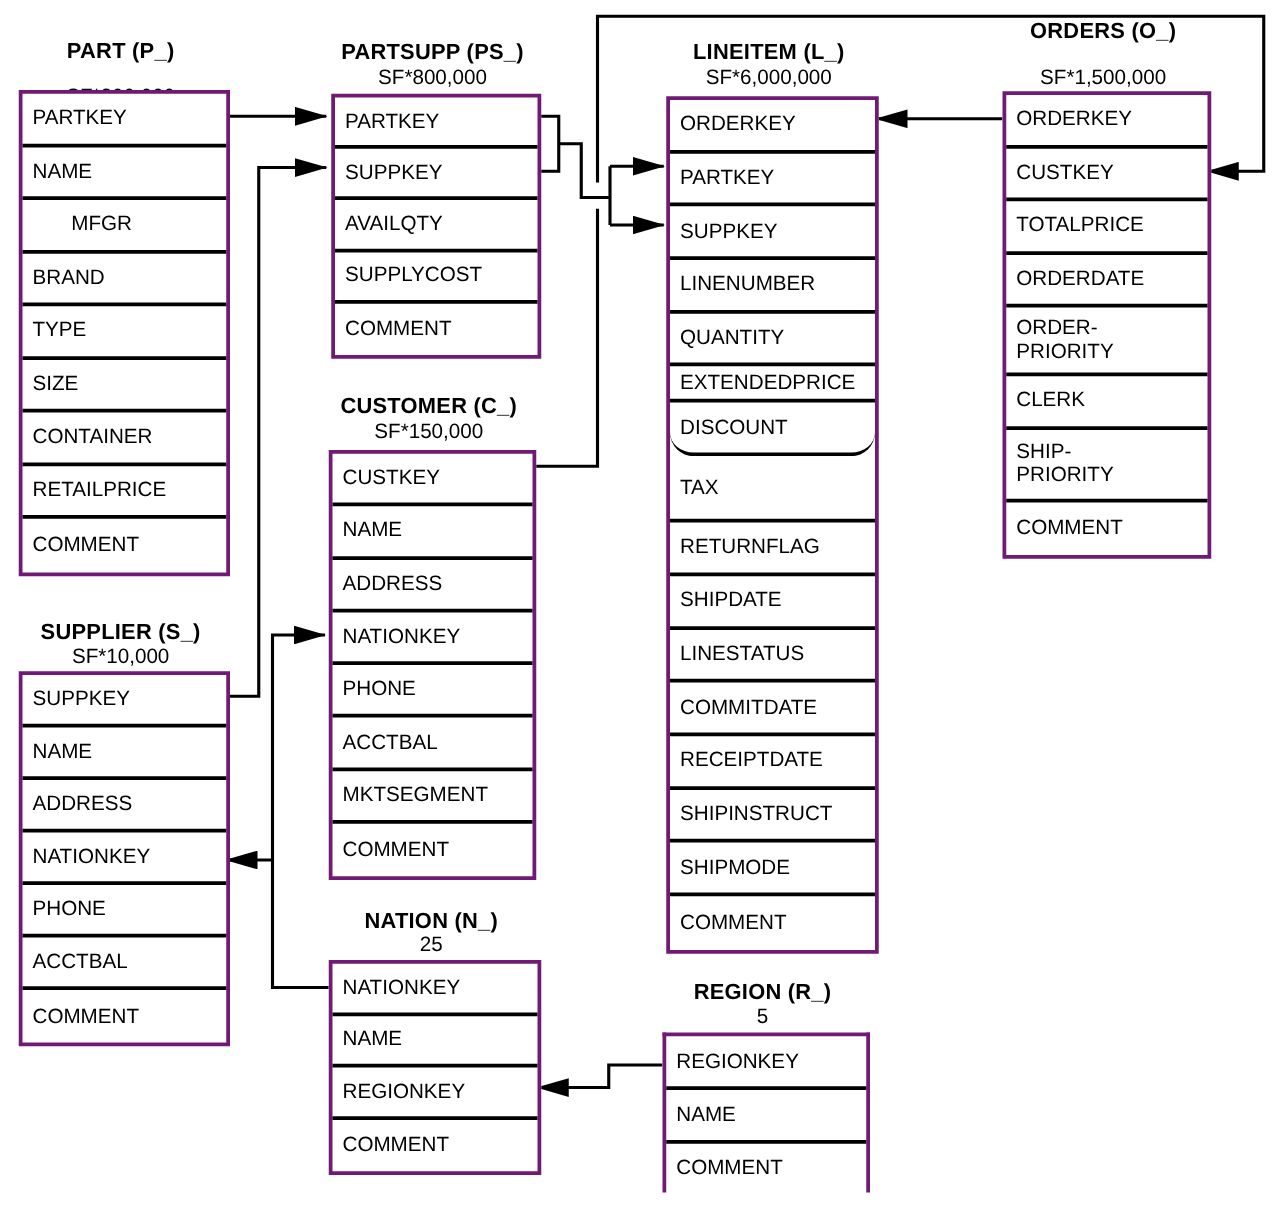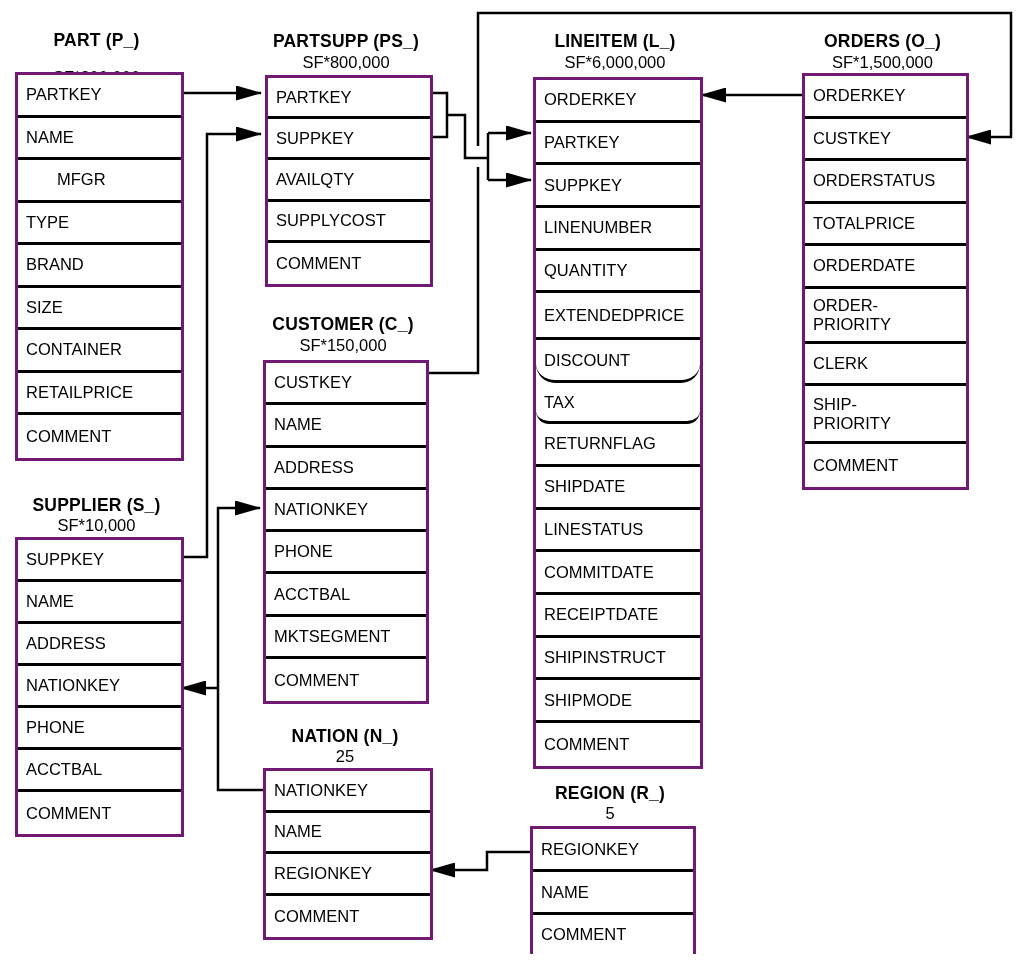--- a/index.html
+++ b/index.html
@@ -52,22 +52,22 @@
         <polyline points="530,852 487,852 487,870 430,870" marker-end="url(#arrowhead)"></polyline>
       </g>
   </svg>
   <div id="tables-layer">
       <div class="tbl-title" style="left: 15px; top: 30px; width: 163px;">PART (P_)</div>
       <div class="tbl-card" style="left: 15px; top: 68px; width: 163px;">SF*200,000</div>
       <div class="tbl-box" style="left: 15px; top: 72px; width: 163px;">
         <div class="tbl-row" style="height: 42.5px;">PARTKEY</div>
         <div class="tbl-row" style="height: 42.5px;">NAME</div>
         <div class="tbl-row" style="height: 42.5px; padding-left: 39px;">MFGR</div>
+        <div class="tbl-row" style="height: 42.5px;">BRAND</div>
         <div class="tbl-row" style="height: 42.5px;">TYPE</div>
-        <div class="tbl-row" style="height: 42.5px;">BRAND</div>
         <div class="tbl-row" style="height: 42.5px;">SIZE</div>
         <div class="tbl-row" style="height: 42.5px;">CONTAINER</div>
         <div class="tbl-row" style="height: 42.5px;">RETAILPRICE</div>
         <div class="tbl-row" style="height: 42.5px;">COMMENT</div>
       </div>
       <div class="tbl-title" style="left: 265px; top: 31px; width: 162px;">PARTSUPP (PS_)</div>
       <div class="tbl-card" style="left: 265px; top: 53px; width: 162px;">SF*800,000</div>
       <div class="tbl-box" style="left: 265px; top: 75px; width: 162px;">
         <div class="tbl-row" style="height: 41.2px;">PARTKEY</div>
         <div class="tbl-row" style="height: 41.2px;">SUPPKEY</div>
@@ -76,38 +76,37 @@
         <div class="tbl-row" style="height: 41.2px;">COMMENT</div>
       </div>
       <div class="tbl-title" style="left: 533px; top: 31px; width: 164px;">LINEITEM (L_)</div>
       <div class="tbl-card" style="left: 533px; top: 53px; width: 164px;">SF*6,000,000</div>
       <div class="tbl-box" style="left: 533px; top: 77px; width: 164px;">
         <div class="tbl-row" style="height: 42.7px;">ORDERKEY</div>
         <div class="tbl-row" style="height: 42.7px;">PARTKEY</div>
         <div class="tbl-row" style="height: 42.7px;">SUPPKEY</div>
         <div class="tbl-row" style="height: 42.7px;">LINENUMBER</div>
         <div class="tbl-row" style="height: 42.7px;">QUANTITY</div>
-        <div class="tbl-row" style="height: 47px;">EXTENDEDPRICE</div>
+        <div class="tbl-row" style="height: 29px;">EXTENDEDPRICE</div>
         <div class="tbl-row" style="height: 42.7px; border-radius: 19px;">DISCOUNT</div>
-        <div class="tbl-row" style="height: 41px; border-radius: 13px;">TAX</div>
+        <div class="tbl-row" style="height: 53px;">TAX</div>
         <div class="tbl-row" style="height: 42.7px;">RETURNFLAG</div>
         <div class="tbl-row" style="height: 42.7px;">SHIPDATE</div>
         <div class="tbl-row" style="height: 42.7px;">LINESTATUS</div>
         <div class="tbl-row" style="height: 42.7px;">COMMITDATE</div>
         <div class="tbl-row" style="height: 42.7px;">RECEIPTDATE</div>
         <div class="tbl-row" style="height: 42.7px;">SHIPINSTRUCT</div>
         <div class="tbl-row" style="height: 42.7px;">SHIPMODE</div>
         <div class="tbl-row" style="height: 42.7px;">COMMENT</div>
       </div>
-      <div class="tbl-title" style="left: 802px; top: 31px; width: 161px;">ORDERS (O_)</div>
+      <div class="tbl-title" style="left: 802px; top: 14px; width: 161px;">ORDERS (O_)</div>
       <div class="tbl-card" style="left: 802px; top: 53px; width: 161px;">SF*1,500,000</div>
       <div class="tbl-box" style="left: 802px; top: 73px; width: 161px;">
         <div class="tbl-row" style="height: 42.5px;">ORDERKEY</div>
         <div class="tbl-row" style="height: 42.5px;">CUSTKEY</div>
-        <div class="tbl-row" style="height: 42.5px;">ORDERSTATUS</div>
         <div class="tbl-row" style="height: 42.5px;">TOTALPRICE</div>
         <div class="tbl-row" style="height: 42.5px;">ORDERDATE</div>
         <div class="tbl-row" style="height: 55px;">ORDER-
 PRIORITY</div>
         <div class="tbl-row" style="height: 42.5px;">CLERK</div>
         <div class="tbl-row" style="height: 58px;">SHIP-
 PRIORITY</div>
         <div class="tbl-row" style="height: 42.5px;">COMMENT</div>
       </div>
       <div class="tbl-title" style="left: 263px; top: 314px; width: 160px;">CUSTOMER (C_)</div>

